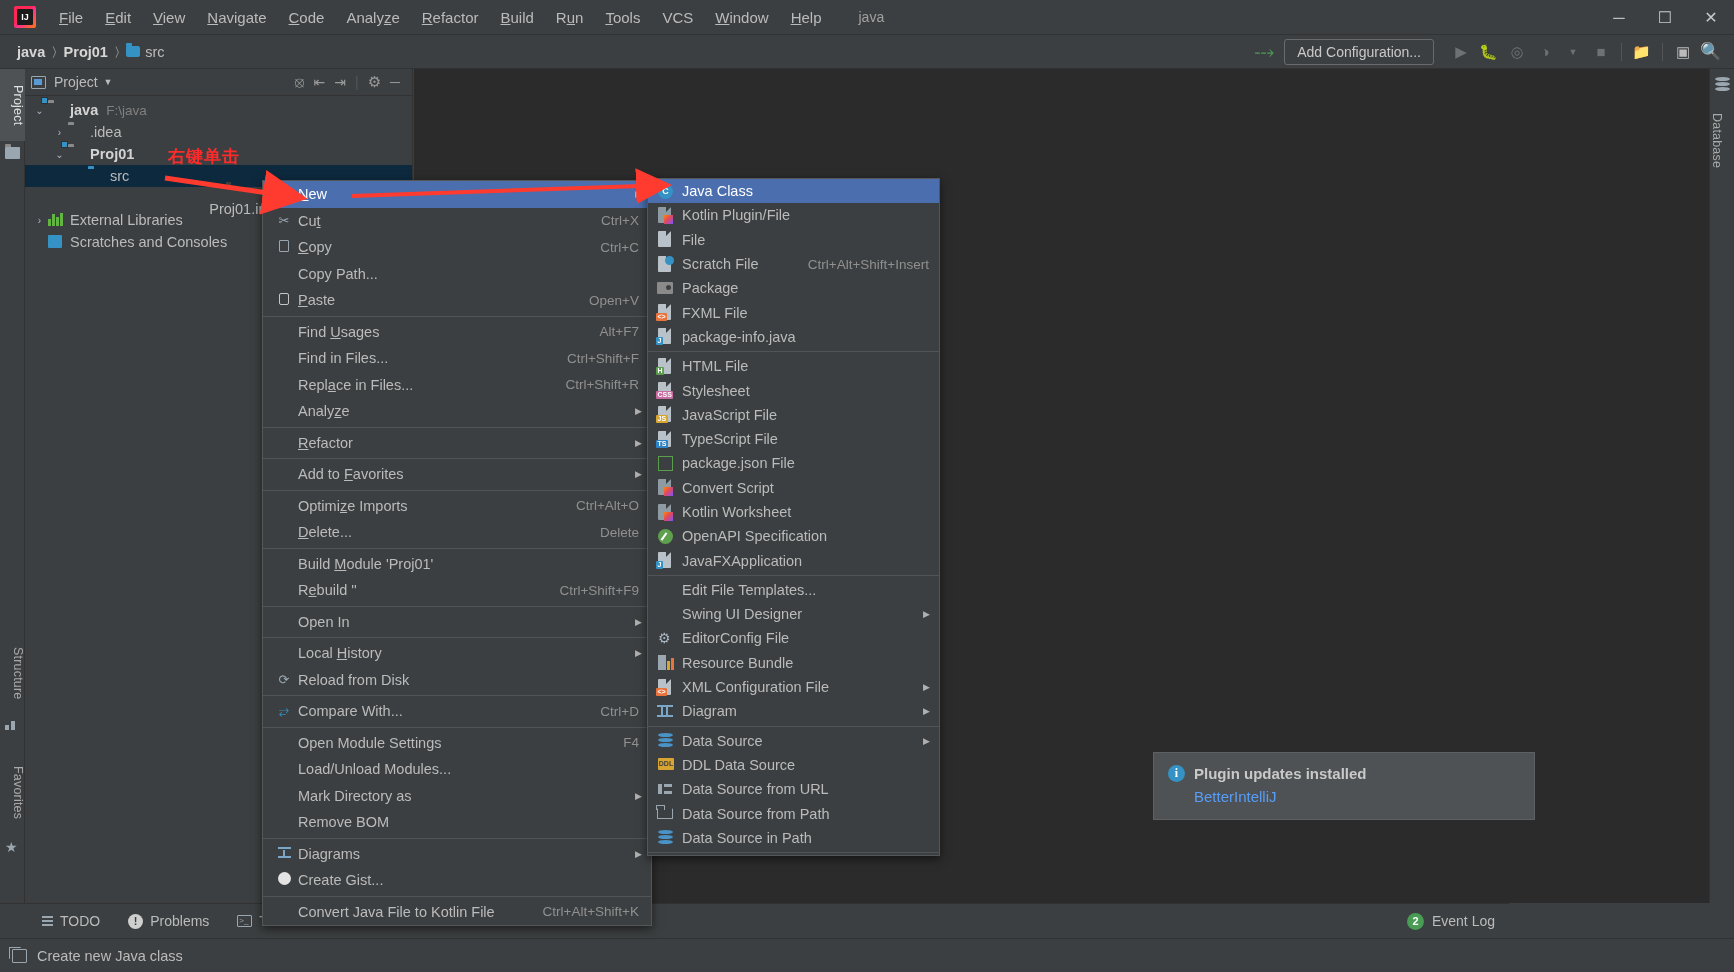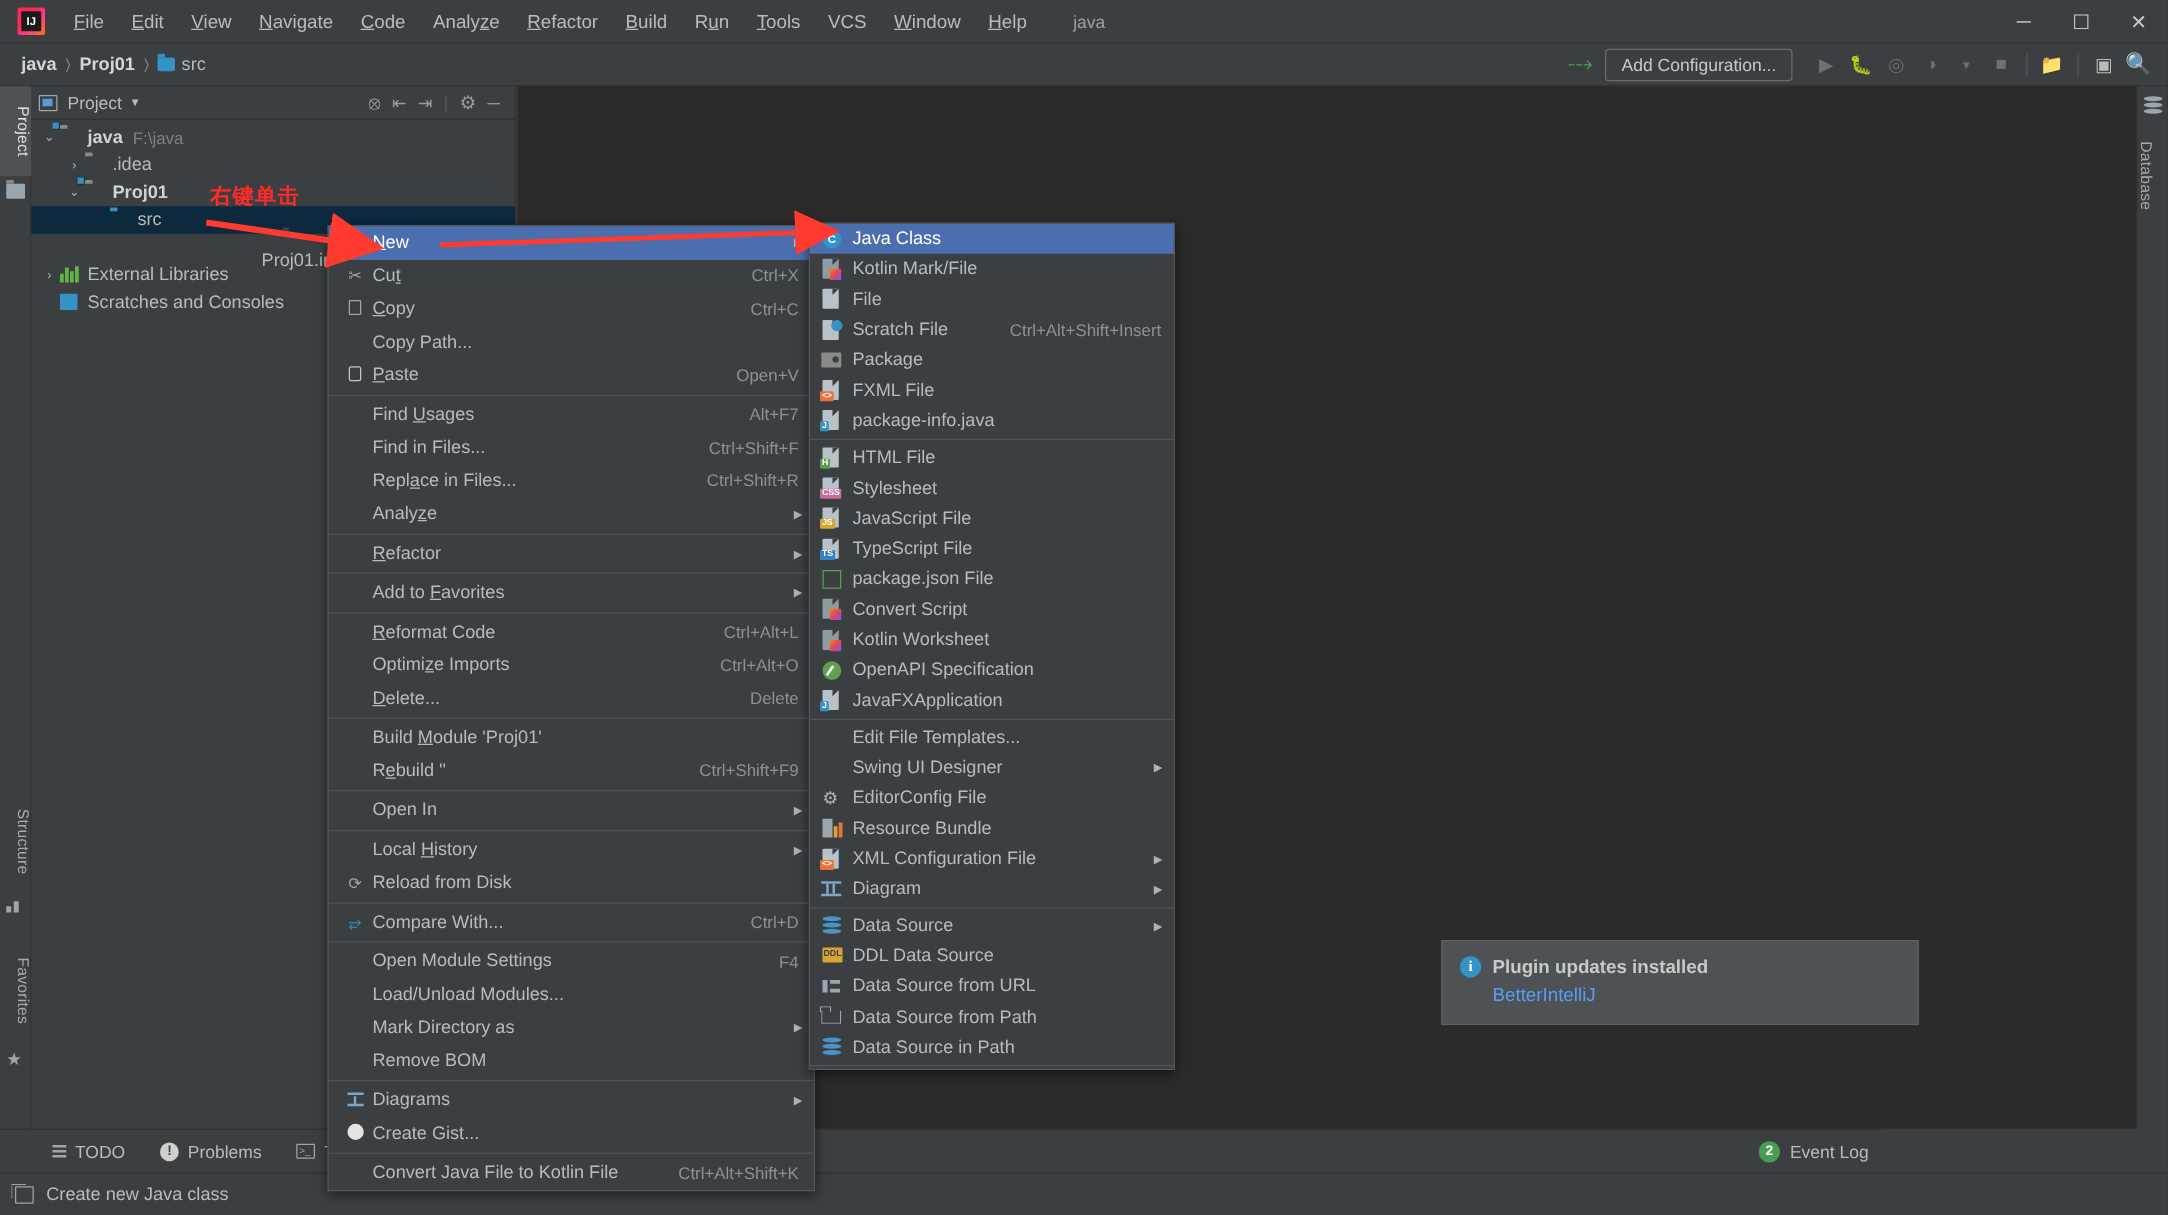--- a/index.html
+++ b/index.html
@@ -380,25 +380,20 @@
       </div>
       <div class="msep"></div>
       <div class="mrow">
         <span class="mic"></span>
         <span class="mlabel">Add to <u>F</u>avorites</span>
         <span class="marr">▶</span>
       </div>
       <div class="msep"></div>
       <div class="mrow">
         <span class="mic"></span>
-        <span class="mlabel"><u>R</u>eformat Code</span>
-        <span class="mkey">Ctrl+Alt+L</span>
-      </div>
-      <div class="mrow">
-        <span class="mic"></span>
         <span class="mlabel">Optimi<u>z</u>e Imports</span>
         <span class="mkey">Ctrl+Alt+O</span>
       </div>
       <div class="mrow">
         <span class="mic"></span>
         <span class="mlabel"><u>D</u>elete...</span>
         <span class="mkey">Delete</span>
       </div>
       <div class="msep"></div>
       <div class="mrow">
@@ -474,21 +469,21 @@
         <span class="sic">
           <span class="i-circle" style="background:#3592c4;">C</span>
         </span>
         <span class="slabel">Java Class</span>
       </div>
       <div class="srow">
         <span class="sic">
           <span class="i-file" style="background:#8f9ba3"></span>
           <span style="position:absolute;left:9px;bottom:0;width:9px;height:9px;background:linear-gradient(135deg,#f88909 0%,#e44857 45%,#7f52ff 100%);"></span>
         </span>
-        <span class="slabel">Kotlin Mark/File</span>
+        <span class="slabel">Kotlin Plugin/File</span>
       </div>
       <div class="srow">
         <span class="sic">
           <span class="i-file"></span>
         </span>
         <span class="slabel">File</span>
       </div>
       <div class="srow">
         <span class="sic">
           <span class="i-file"></span>

